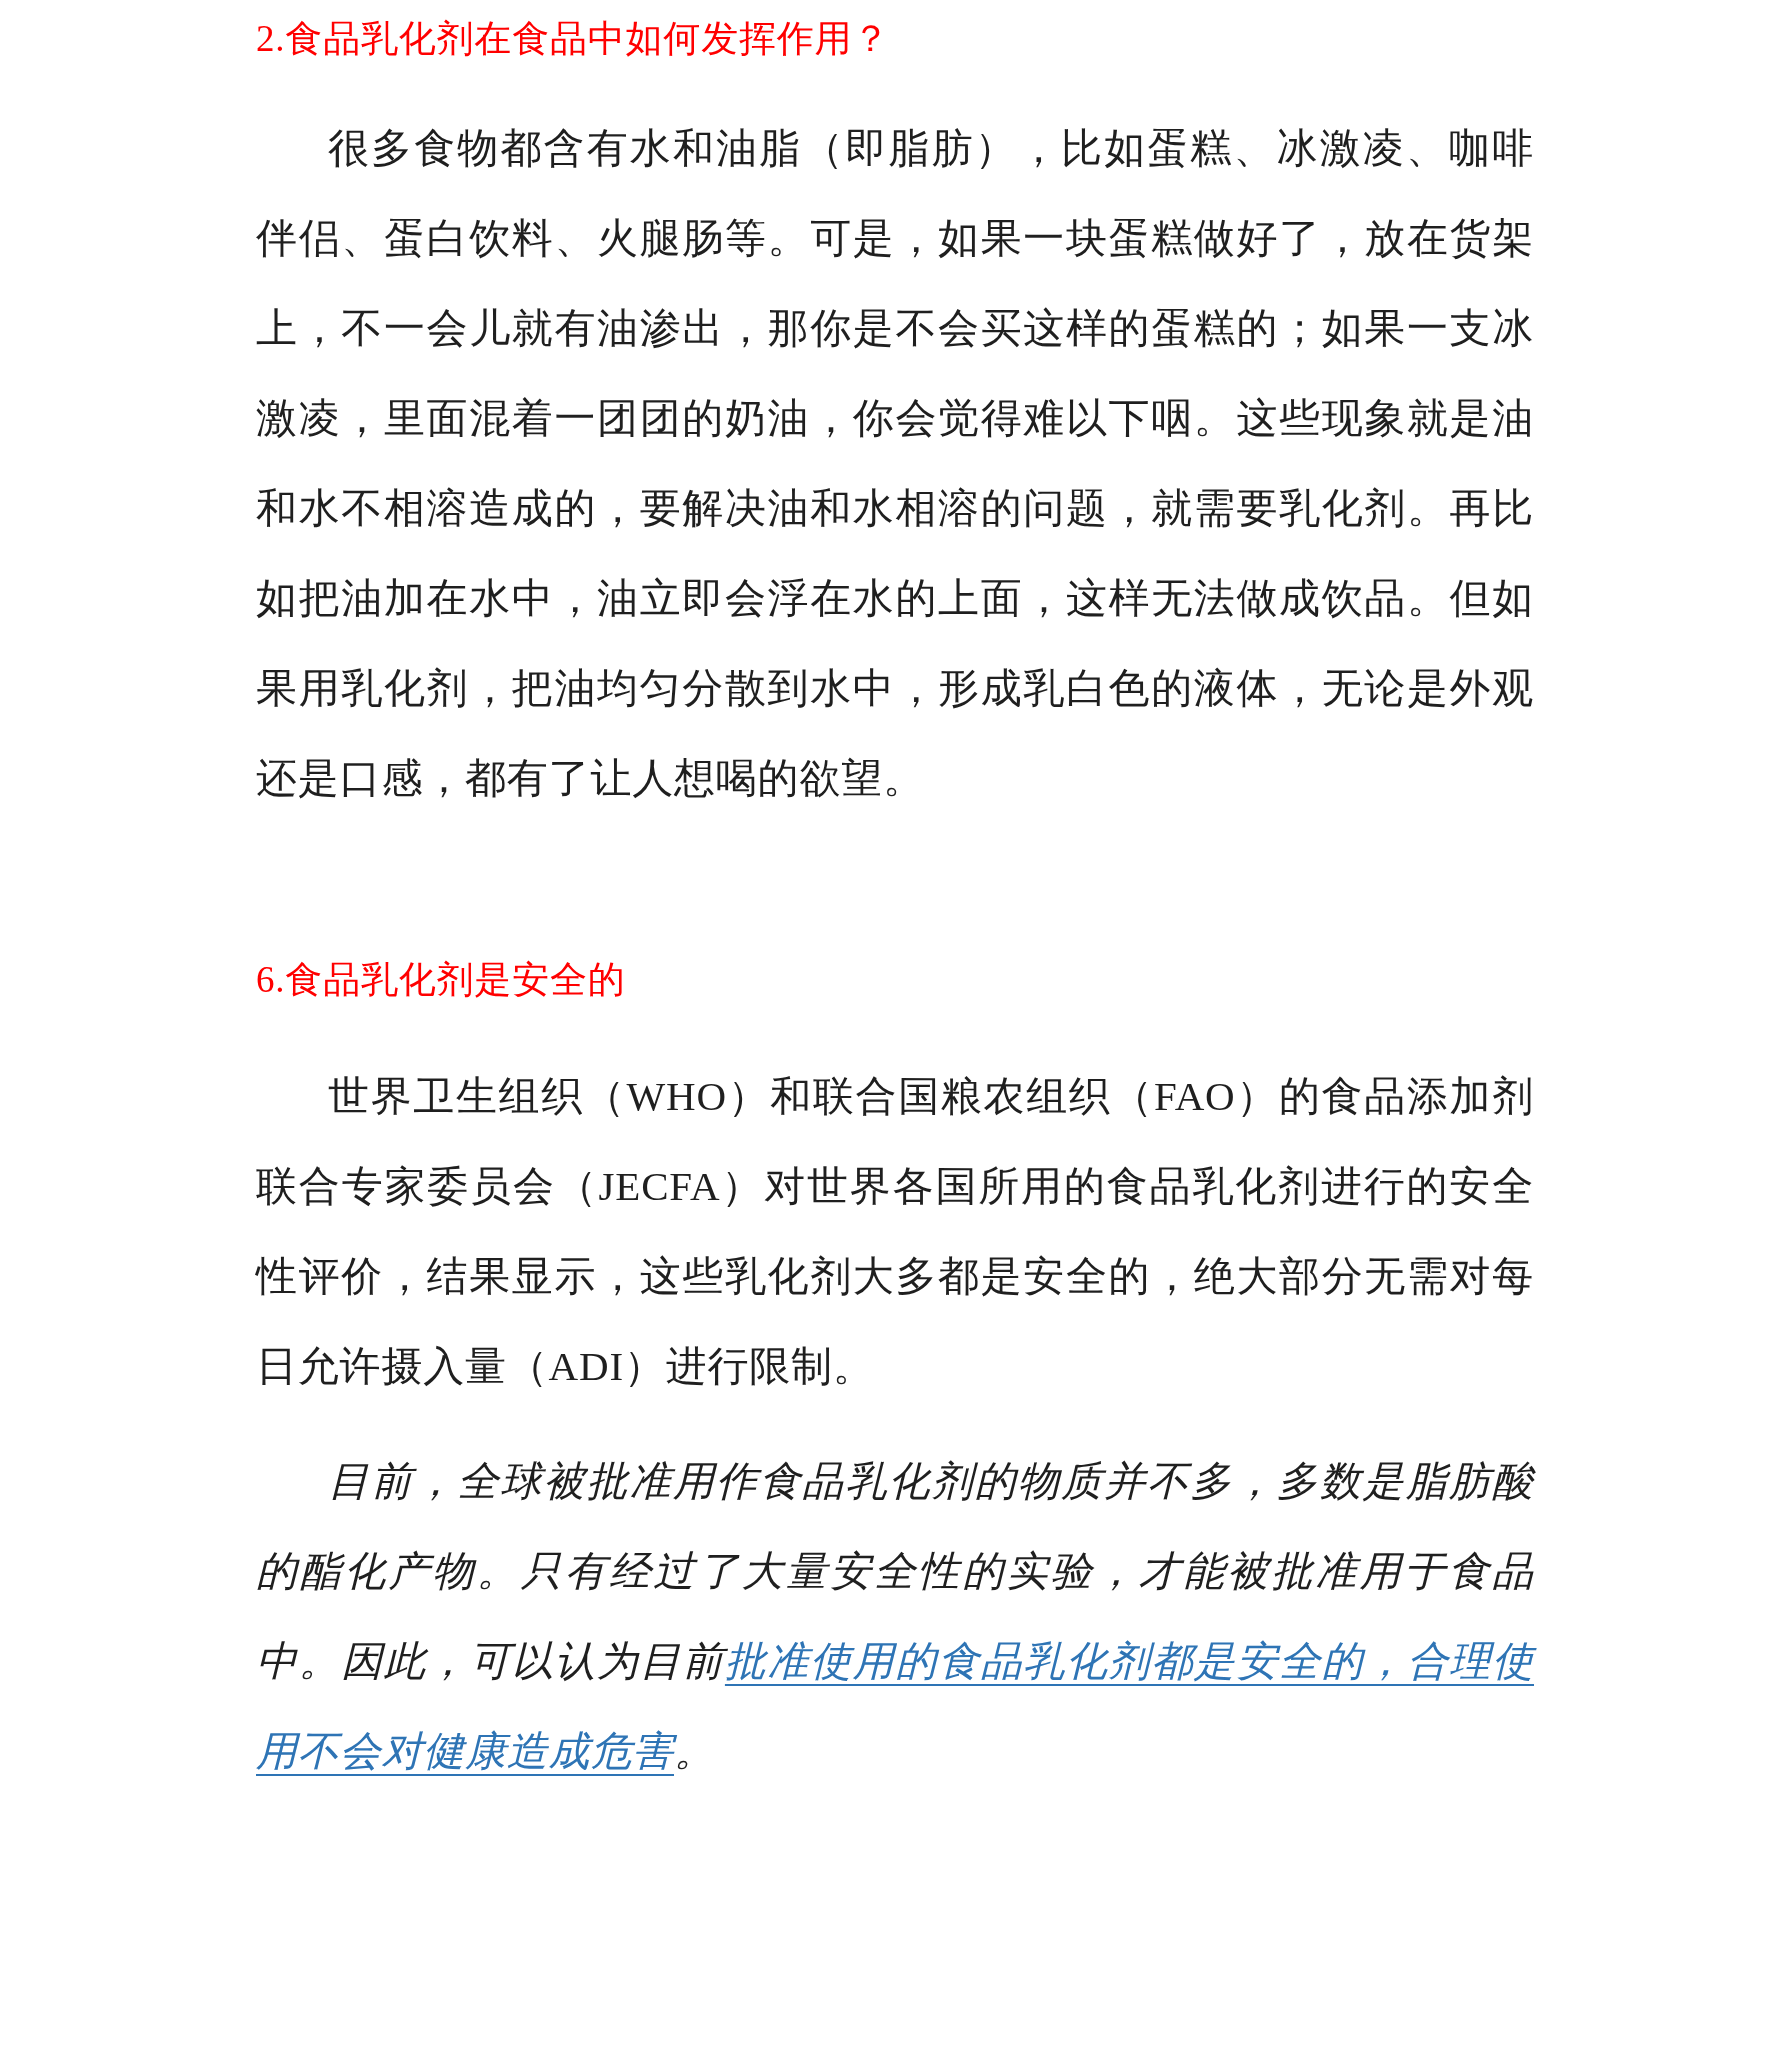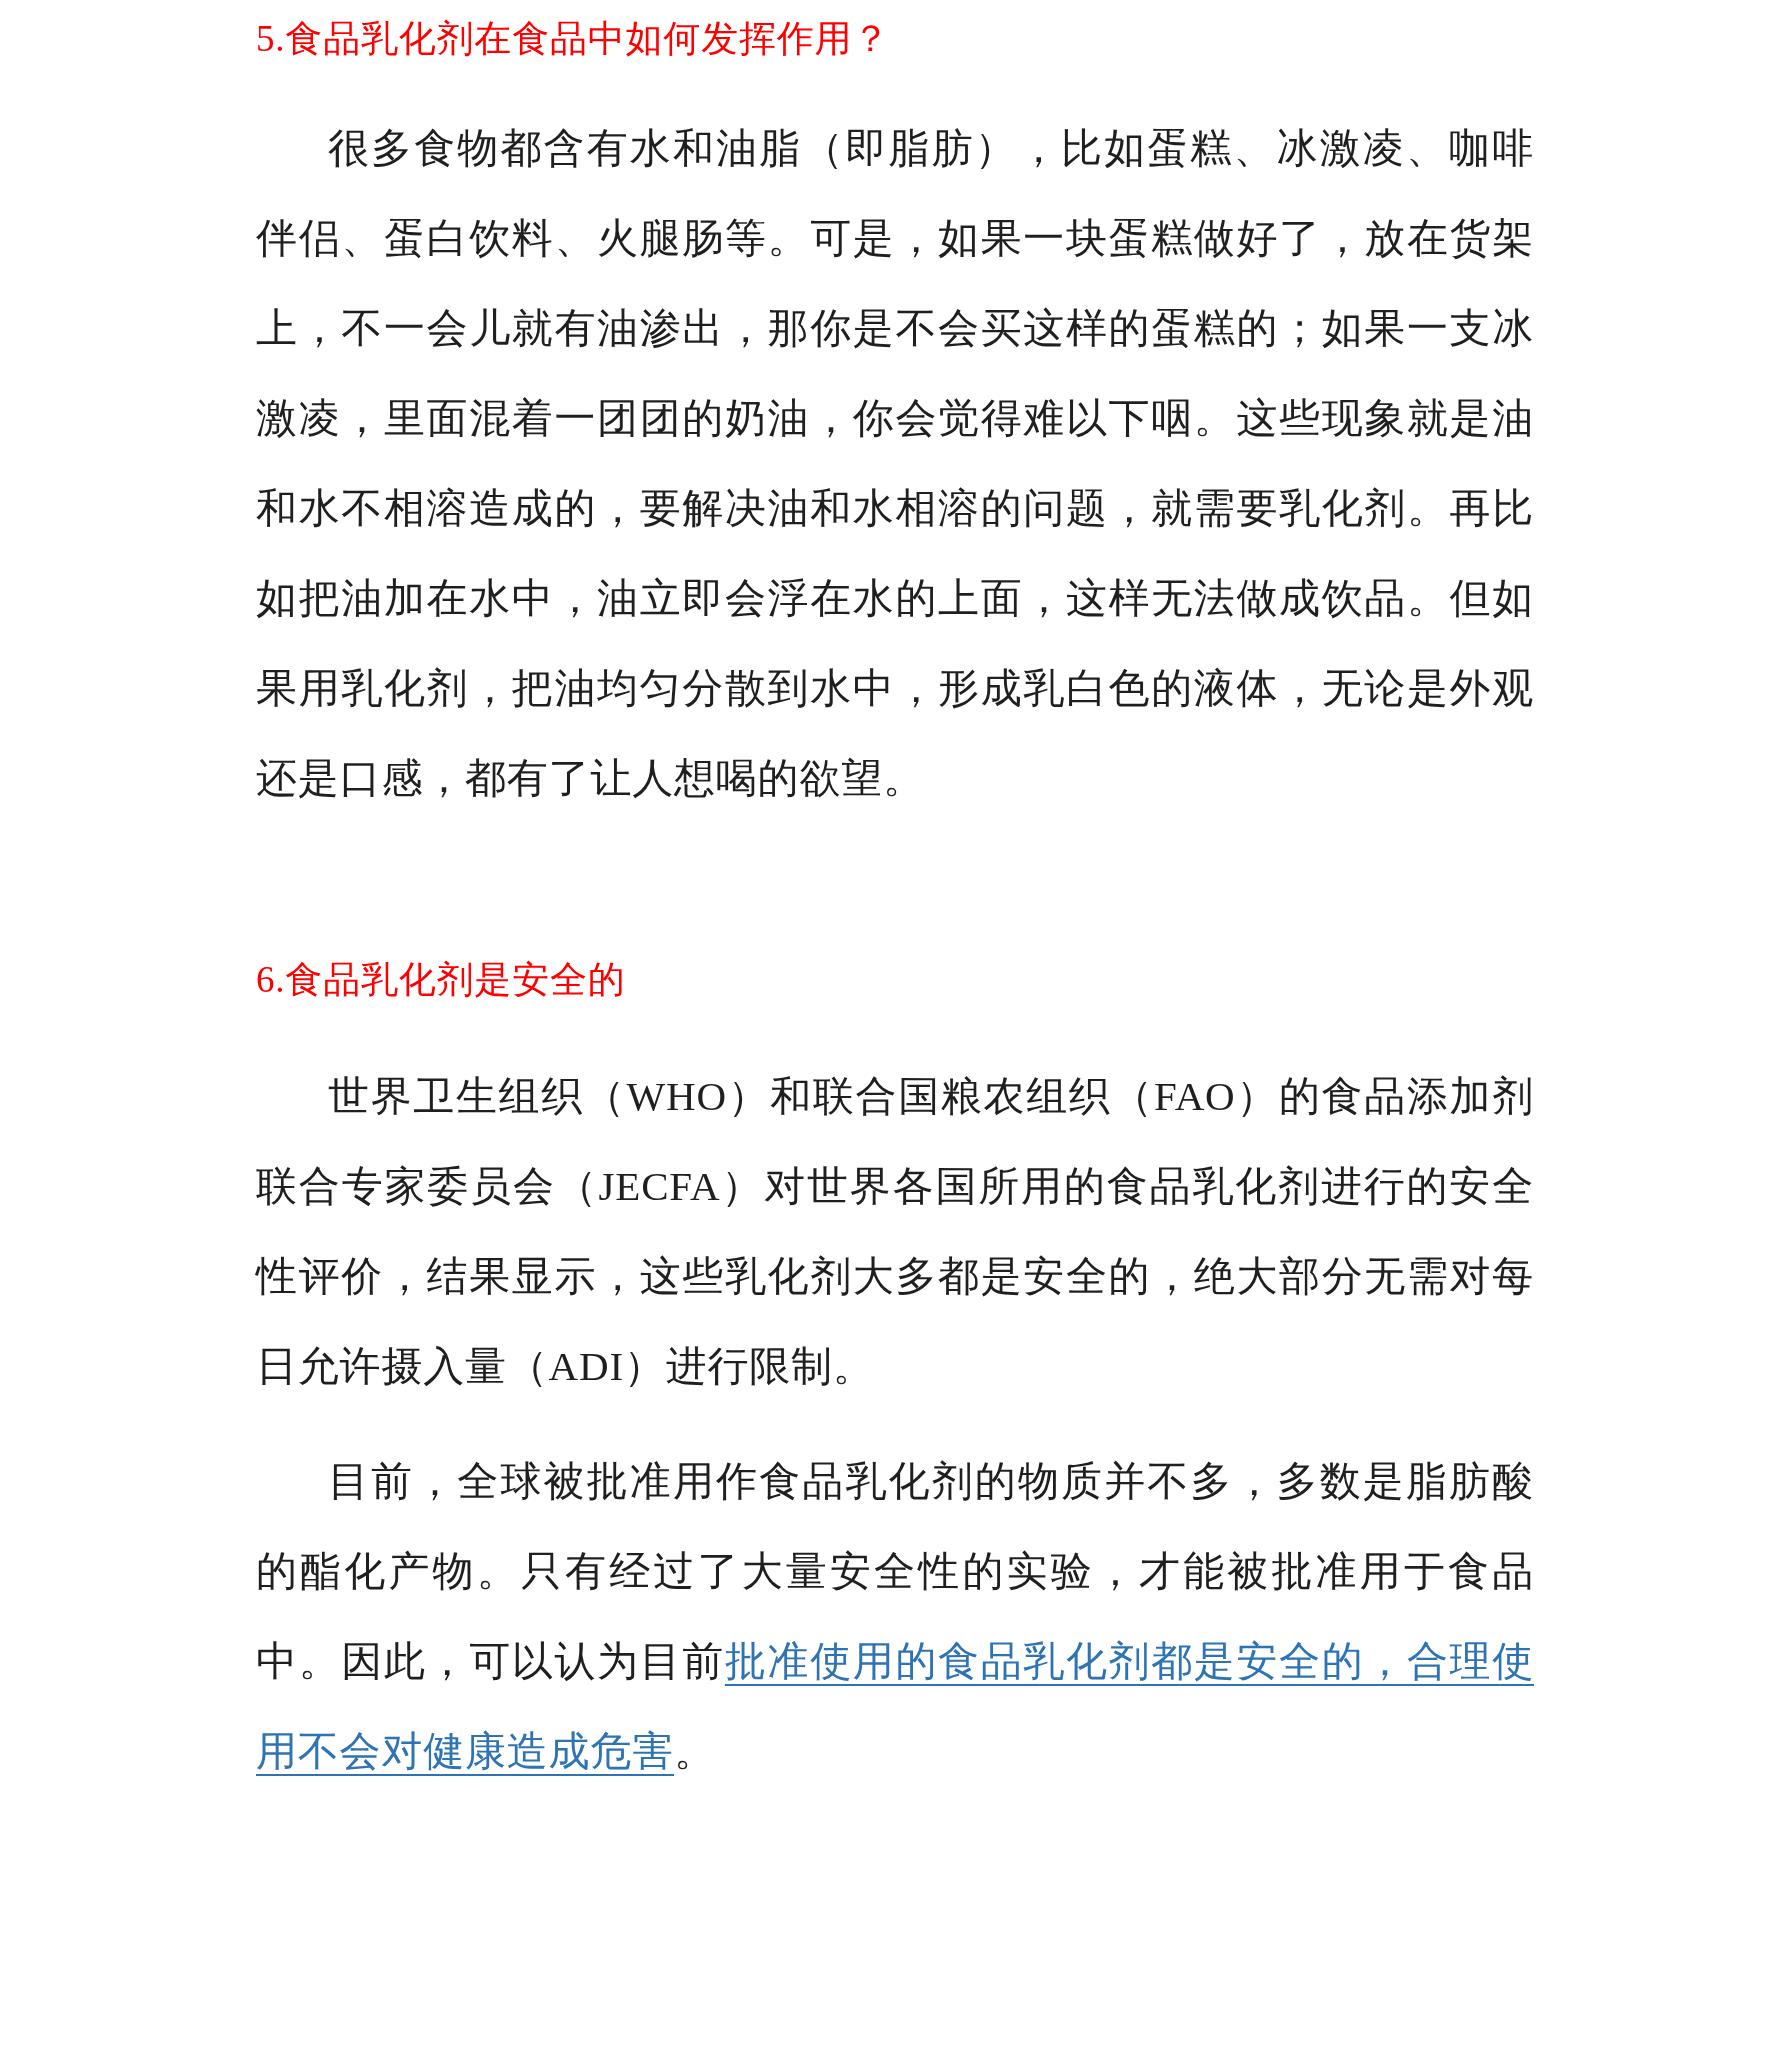--- a/index.html
+++ b/index.html
@@ -39,36 +39,36 @@
     line-height: 90px;
     letter-spacing: 0.8px;
     text-align: justify;
     text-indent: 72px;
     font-weight: 400;
   }
   #para-5-1 { margin-top: 35px; }
   #para-5-2 { margin-top: 56px; }
   #heading-6 { margin-top: 127px; }
   #para-6-1 { margin-top: 42px; }
-  #para-6-2 { margin-top: 24.4px; }
+  #para-6-2 { margin-top: 24.4px; font-style: italic; }
   .inline-link {
     color: var(--link-color);
     text-decoration: underline;
     text-decoration-color: var(--link-color);
     text-decoration-thickness: 2.4px;
     text-underline-offset: 9.4px;
     cursor: pointer;
   }
 </style>
 </head>
 <body>
 
 <div class="page">
 
-  <h2 class="section-heading" id="heading-5">5.食品乳化剂在食品中如何发挥作用？</h2>
+  <h2 class="section-heading" id="heading-5">2.食品乳化剂在食品中如何发挥作用？</h2>
 
   <p class="body-para" id="para-5-1">很多食物都含有水和油脂（即脂肪），比如蛋糕、冰激凌、咖啡伴侣、蛋白饮料、火腿肠等。可是，如果一块蛋糕做好了，放在货架上，不一会儿就有油渗出，那你是不会买这样的蛋糕的；如果一支冰激凌，里面混着一团团的奶油，你会觉得难以下咽。这些现象就是油和水不相溶造成的，要解决油和水相溶的问题，就需要乳化剂。再比如把油加在水中，油立即会浮在水的上面，这样无法做成饮品。但如果用乳化剂，把油均匀分散到水中，形成乳白色的液体，无论是外观还是口感，都有了让人想喝的欲望。</p>
 
 
   <h2 class="section-heading" id="heading-6">6.食品乳化剂是安全的</h2>
 
   <p class="body-para" id="para-6-1">世界卫生组织（WHO）和联合国粮农组织（FAO）的食品添加剂联合专家委员会（JECFA）对世界各国所用的食品乳化剂进行的安全性评价，结果显示，这些乳化剂大多都是安全的，绝大部分无需对每日允许摄入量（ADI）进行限制。</p>
 
   <p class="body-para" id="para-6-2"><span>目前，全球被批准用作食品乳化剂的物质并不多，多数是脂肪酸的酯化产物。只有经过了大量安全性的实验，才能被批准用于食品中。因此，可以认为目前</span><a class="inline-link">批准使用的食品乳化剂都是安全的，合理使用不会对健康造成危害</a><span>。</span></p>
 

